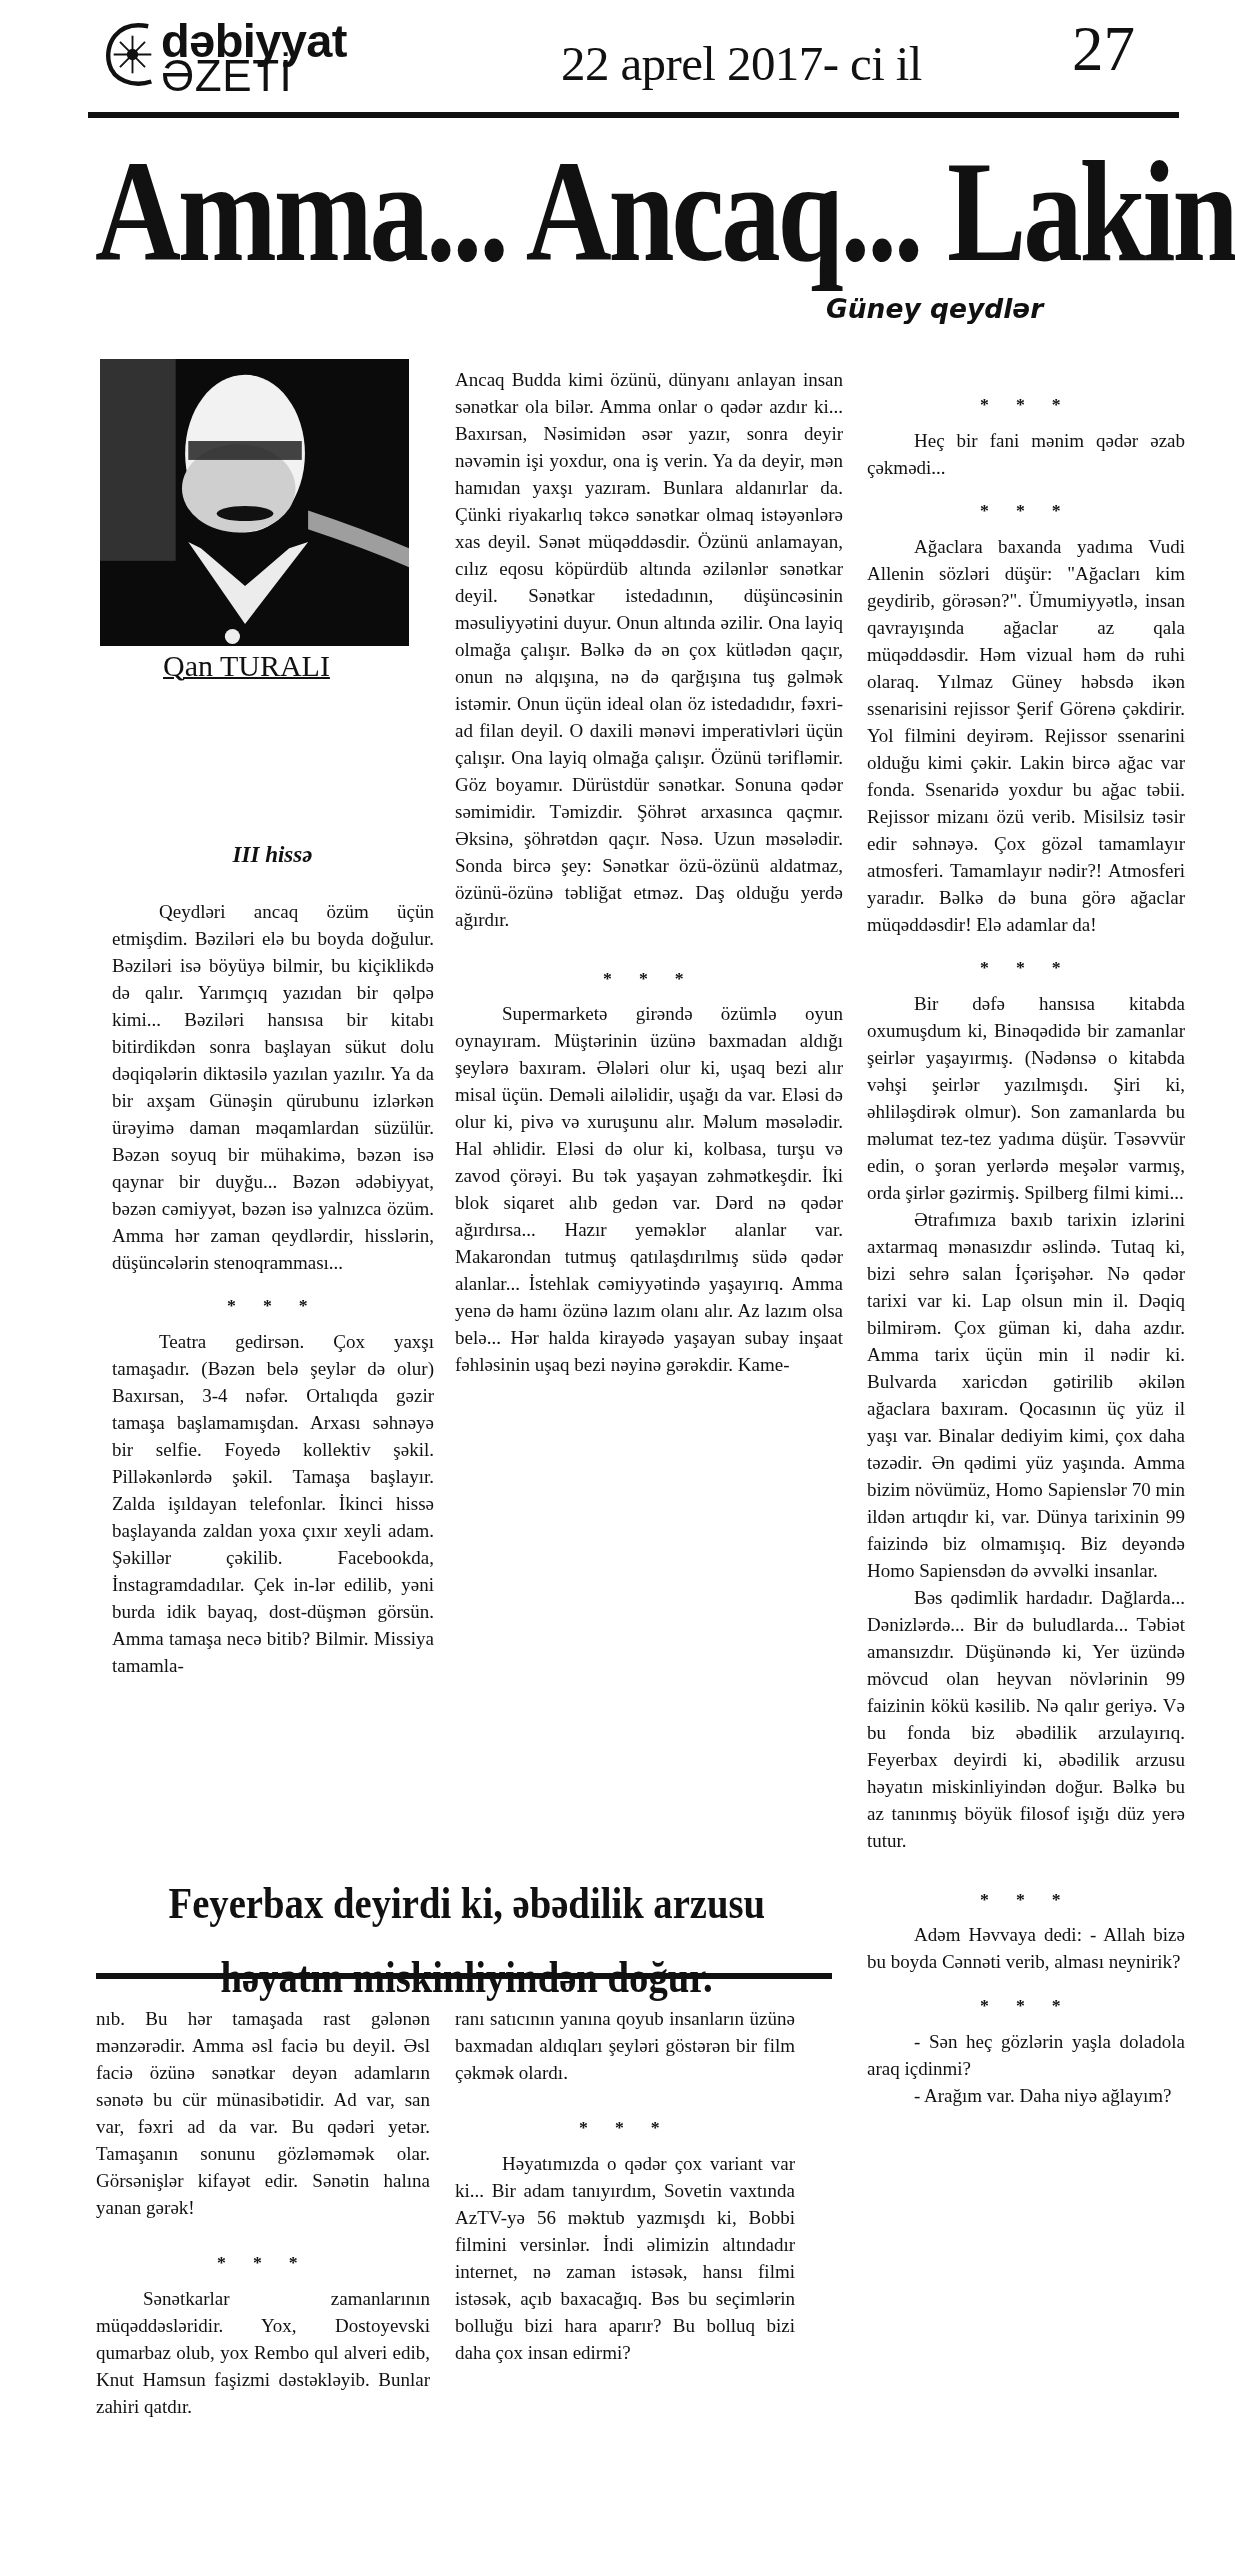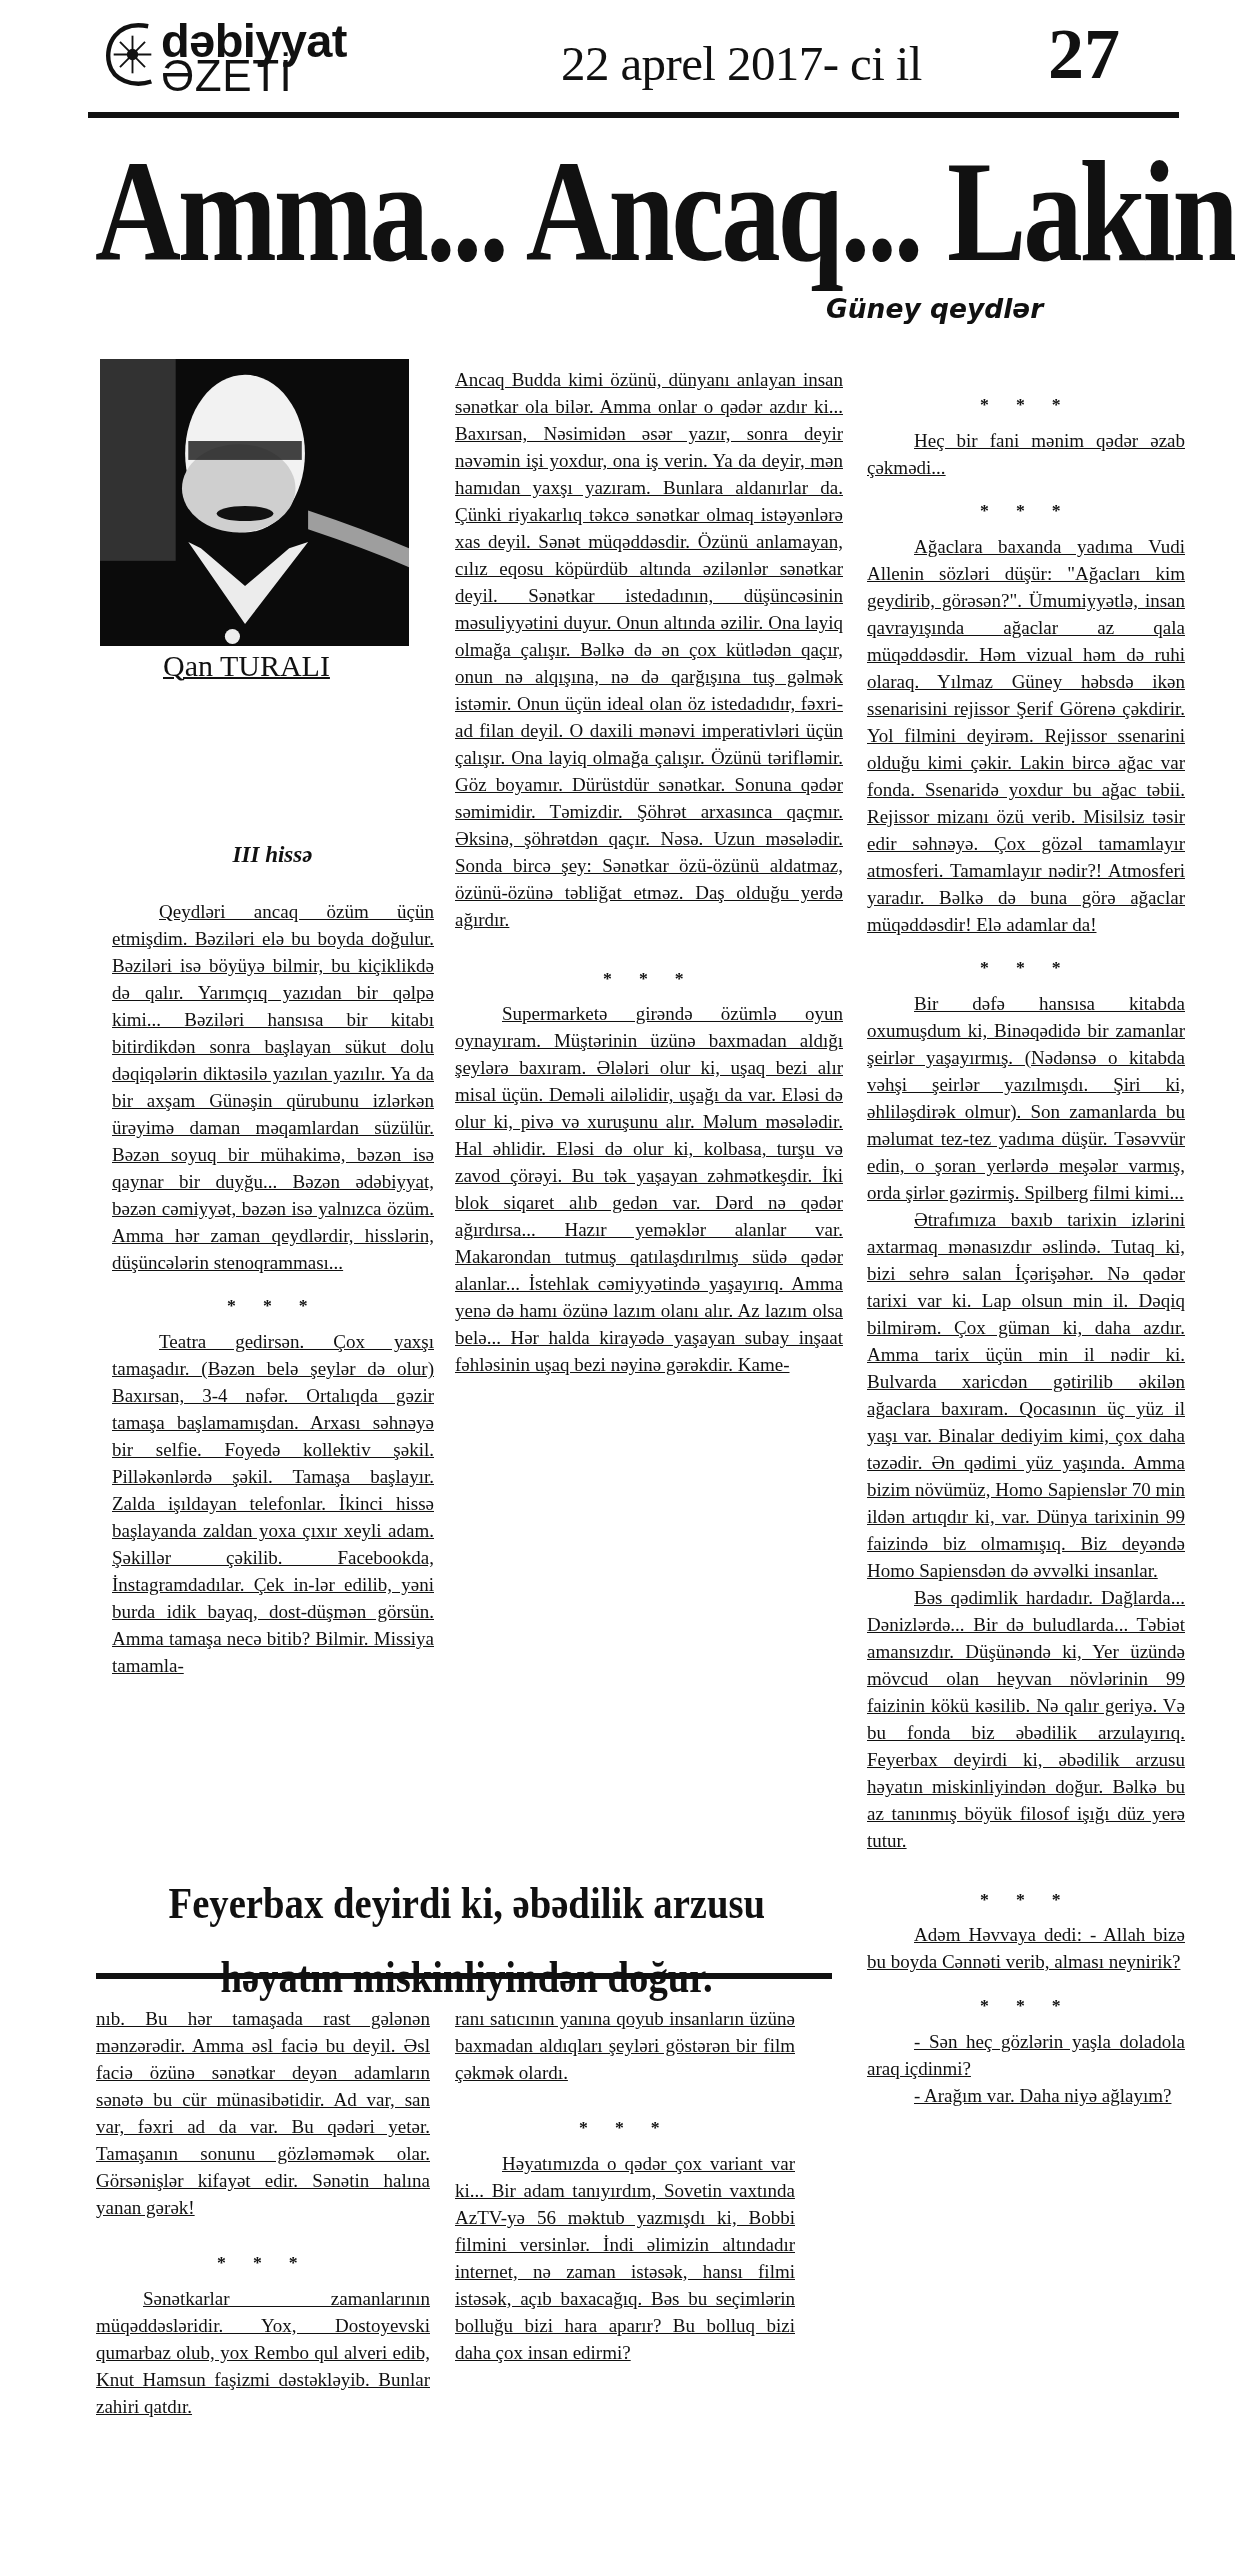--- a/index.html
+++ b/index.html
@@ -3,29 +3,29 @@
 <meta charset="utf-8">
 <style>
   html, body { margin:0; padding:0; background:#fff; }
   body { width:1236px; height:2576px; position:relative; overflow:hidden; color:#111; font-family:"Liberation Serif", serif; }
   .abs { position:absolute; }
   .logo { left:101px; top:12.6px; width:227px; height:88px; }
   .logo .l1 { position:absolute; left:60px; top:0; font-family:"Liberation Sans", sans-serif; font-size:47px; font-weight:bold; letter-spacing:-0.6px; }
   .logo .l2 { position:absolute; left:60px; top:38px; font-family:"Liberation Sans", sans-serif; font-size:44px; letter-spacing:0.6px; }
   .logo .emblem { position:absolute; left:3.2px; top:7.6px; width:57px; height:69px; }
   .date { left:561px; top:35px; font-size:49px; font-weight:normal; letter-spacing:-0.6px; }
-  .pagenum { left:1048px; top:12.6px; font-size:72px; font-weight:bold; }
+  .pagenum { left:1072px; top:12.6px; font-size:63px; font-weight:normal; }
   .topline { left:88px; top:112px; width:1091px; height:5.7px; background:#111; }
   .title { left:95px; top:139px; font-family:"Liberation Serif", serif; font-weight:bold; font-size:145px; letter-spacing:-3.8px; transform:scaleX(0.82); transform-origin:left top; white-space:nowrap; line-height:1; }
   .subtitle { left:826px; top:293px; font-family:"DejaVu Sans", sans-serif; font-weight:bold; font-style:italic; font-size:26.5px; }
   .photo { left:100px; top:359px; width:309px; height:287px; background:#0b0b0b; overflow:hidden; }
   .author { left:163px; top:649px; font-size:30px; text-decoration:underline; text-decoration-thickness:1.9px; }
   .part { left:0; width:567px; top:842px; text-align:center; font-style:italic; font-weight:bold; font-size:23px; }
   .col { position:absolute; font-size:19px; line-height:27px; text-align:justify; hyphens:manual; }
-  .col p { margin:0; text-indent:47px;text-decoration:underline; }
+  .col p { margin:0; text-indent:47px; }
   .col .noindent { text-indent:0; }
   .stars { text-align:center; font-weight:bold; font-size:17.7px; letter-spacing:11.3px; margin:16.4px 0 8.8px; }
   .quote-wrap { left:120px; top:1866px; width:693px; text-align:center; }
   .quote { font-weight:bold; font-size:45px; line-height:74px; transform:scaleX(0.86); transform-origin:center top; white-space:nowrap; }
   .qline { left:96px; top:1973px; width:736px; height:5.7px; background:#111; }
   .narrow { font-family:"Liberation Serif", serif; }
 </style>
 </head>
 <body>
 

